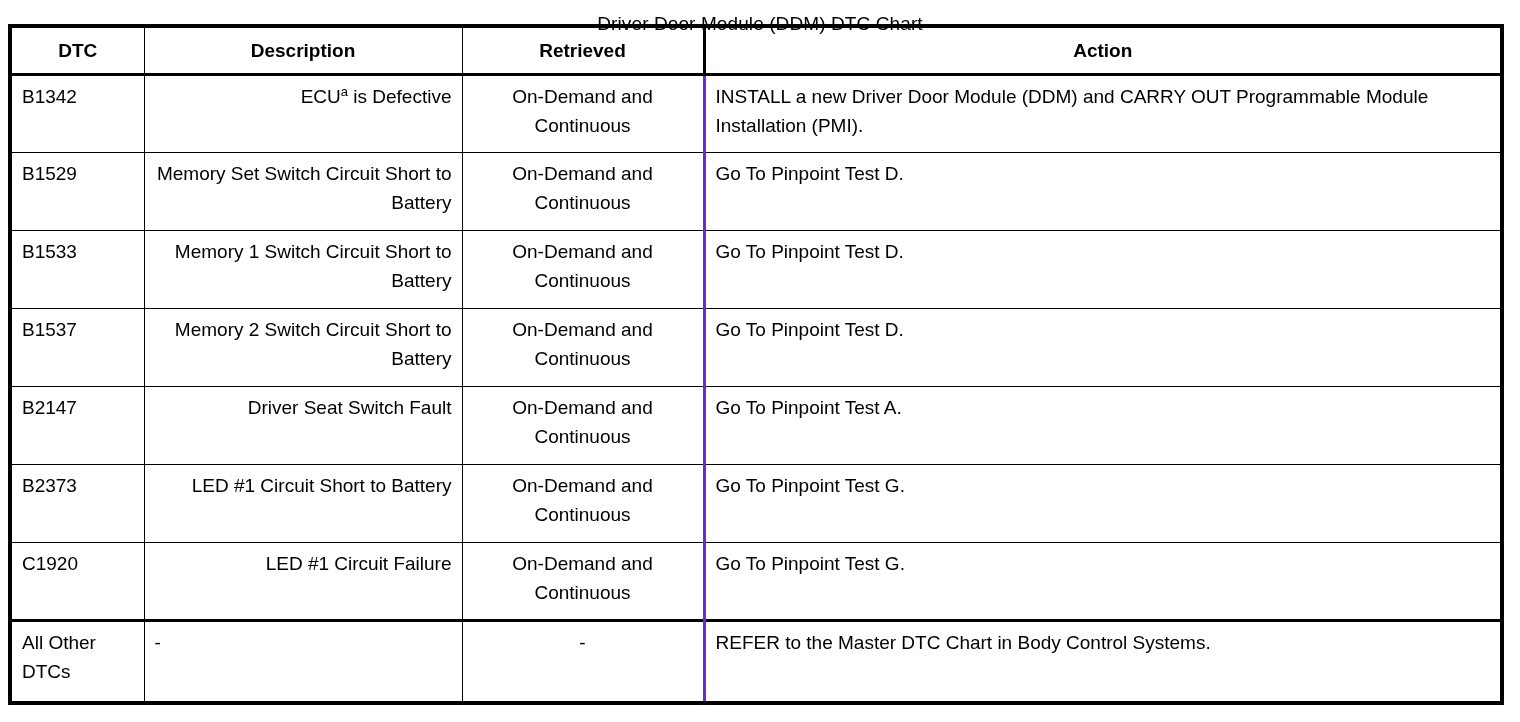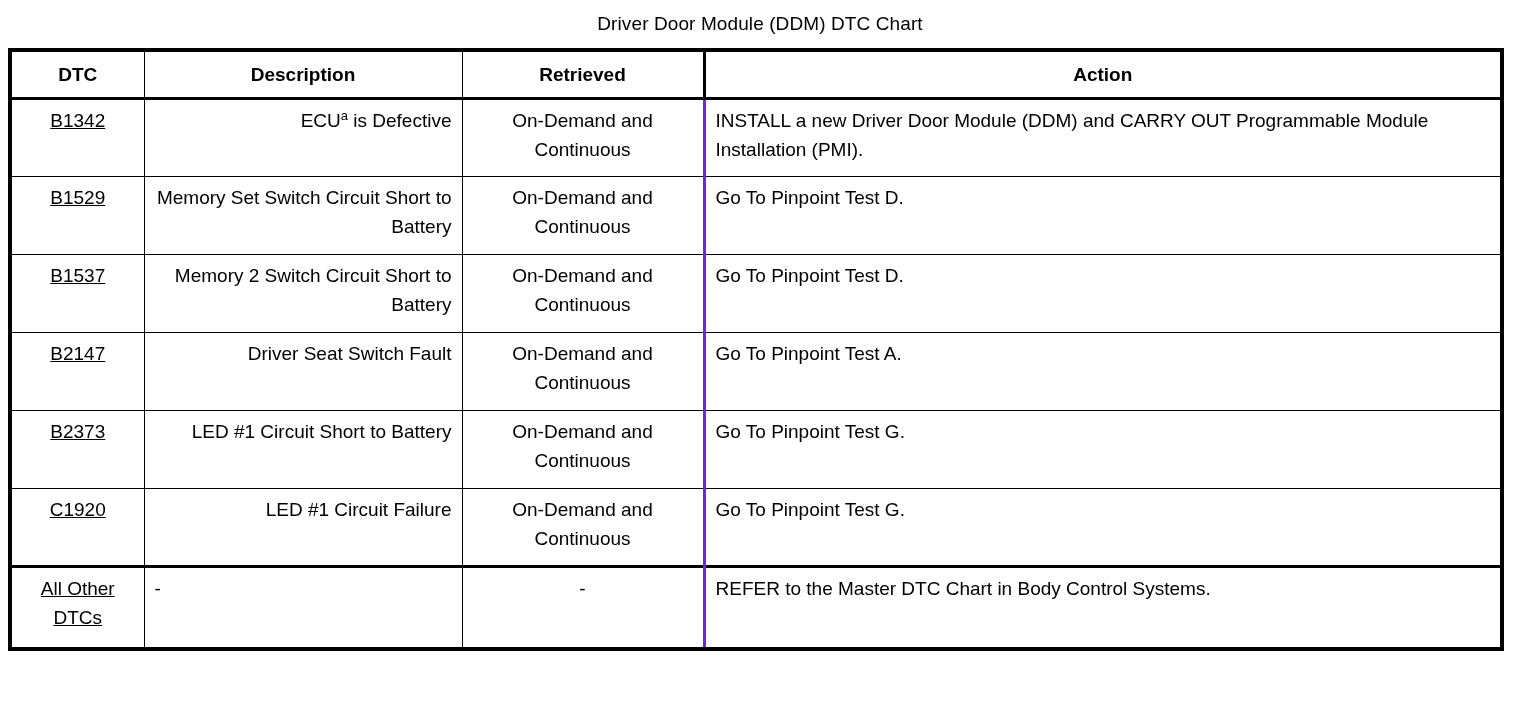--- a/index.html
+++ b/index.html
@@ -26,21 +26,21 @@
     left: 0;
     width: 1520px;
     text-align: center;
     font-size: 19px;
     line-height: 24px;
     letter-spacing: 0.1px;
     font-weight: 400;
   }
   .table-wrap {
     position: absolute;
-    top: 48px;
+    top: 24px;
     left: 8px;
     width: 1288px;
   }
   table.dtc {
     border-collapse: collapse;
     table-layout: fixed;
     width: 1496px;
     border: 4px solid #000000;
   }
   table.dtc col.c-dtc { width: 134px; }
@@ -62,23 +62,21 @@
     text-align: center;
     height: 48px;
     padding-top: 8px;
     padding-bottom: 8px;
     border-bottom: 3px solid #000000;
   }
   table.dtc thead th.h-action { border-left: 3px solid #000000; margin-left: 21px; }
   table.dtc tbody td.cell-action { border-left: 3px solid #6d28d9; }
 
   td.cell-dtc {
-    text-align: center;
     white-space: pre-line;
-    text-decoration: underline;
   }
   td.cell-desc { text-align: right; }
   td.cell-retr { text-align: center; white-space: pre-line; }
   td.cell-act  { text-align: left; }
 
   td.dash-left { text-align: left; }
   td.dash-center { text-align: center; }
 
   tbody tr.r-normal td { height: 78px; }
   tbody tr.r-last td { height: 82px; border-top: 3px solid #000000; }
@@ -123,20 +121,27 @@
         </tr>
 
         <tr class="r-normal">
           <td class="cell-dtc">B1529</td>
           <td class="cell-desc">Memory Set Switch Circuit Short to Battery</td>
           <td class="cell-retr">On-Demand and
 Continuous</td>
           <td class="cell-act cell-action">Go To Pinpoint Test D.</td>
         </tr>
 
+        <tr class="r-normal">
+          <td class="cell-dtc">B1533</td>
+          <td class="cell-desc">Memory 1 Switch Circuit Short to Battery</td>
+          <td class="cell-retr">On-Demand and
+Continuous</td>
+          <td class="cell-act cell-action">Go To Pinpoint Test D.</td>
+        </tr>
 
         <tr class="r-normal">
           <td class="cell-dtc">B1537</td>
           <td class="cell-desc">Memory 2 Switch Circuit Short to Battery</td>
           <td class="cell-retr">On-Demand and
 Continuous</td>
           <td class="cell-act cell-action">Go To Pinpoint Test D.</td>
         </tr>
 
         <tr class="r-normal">

